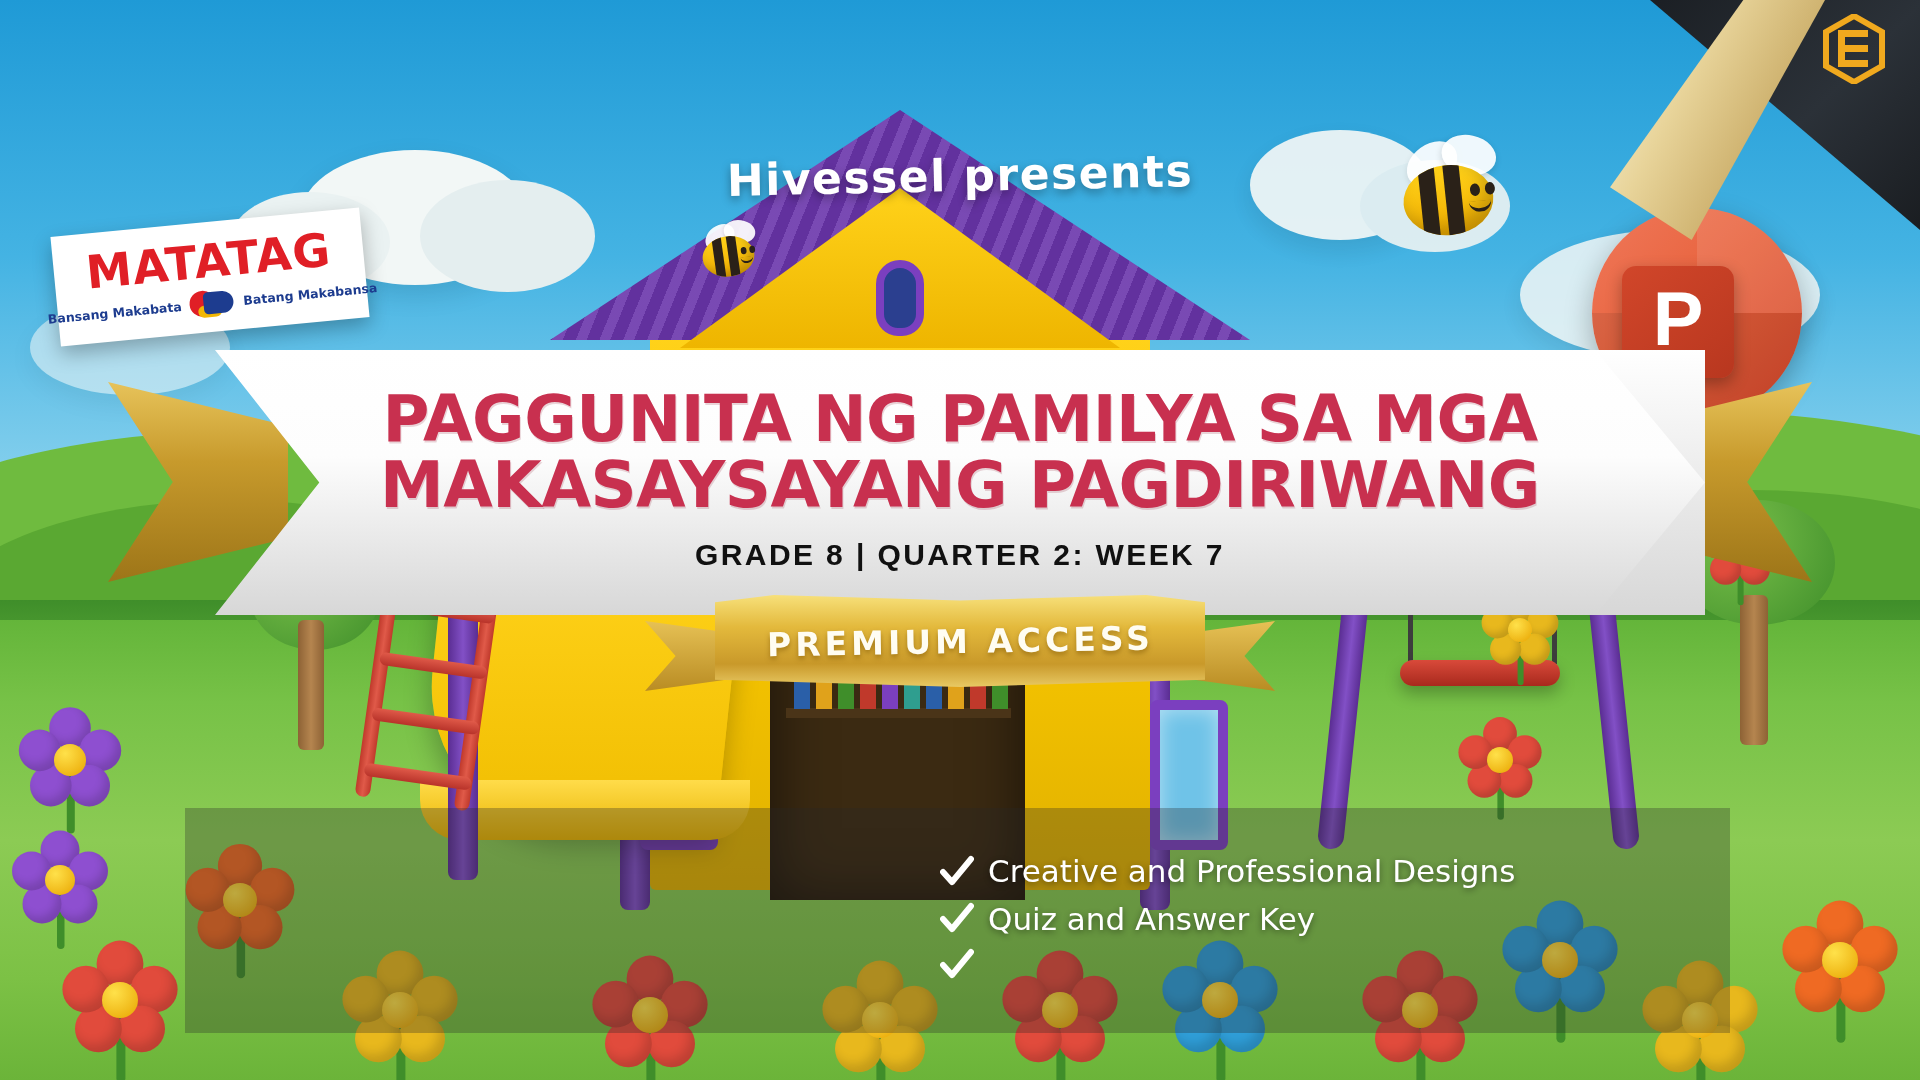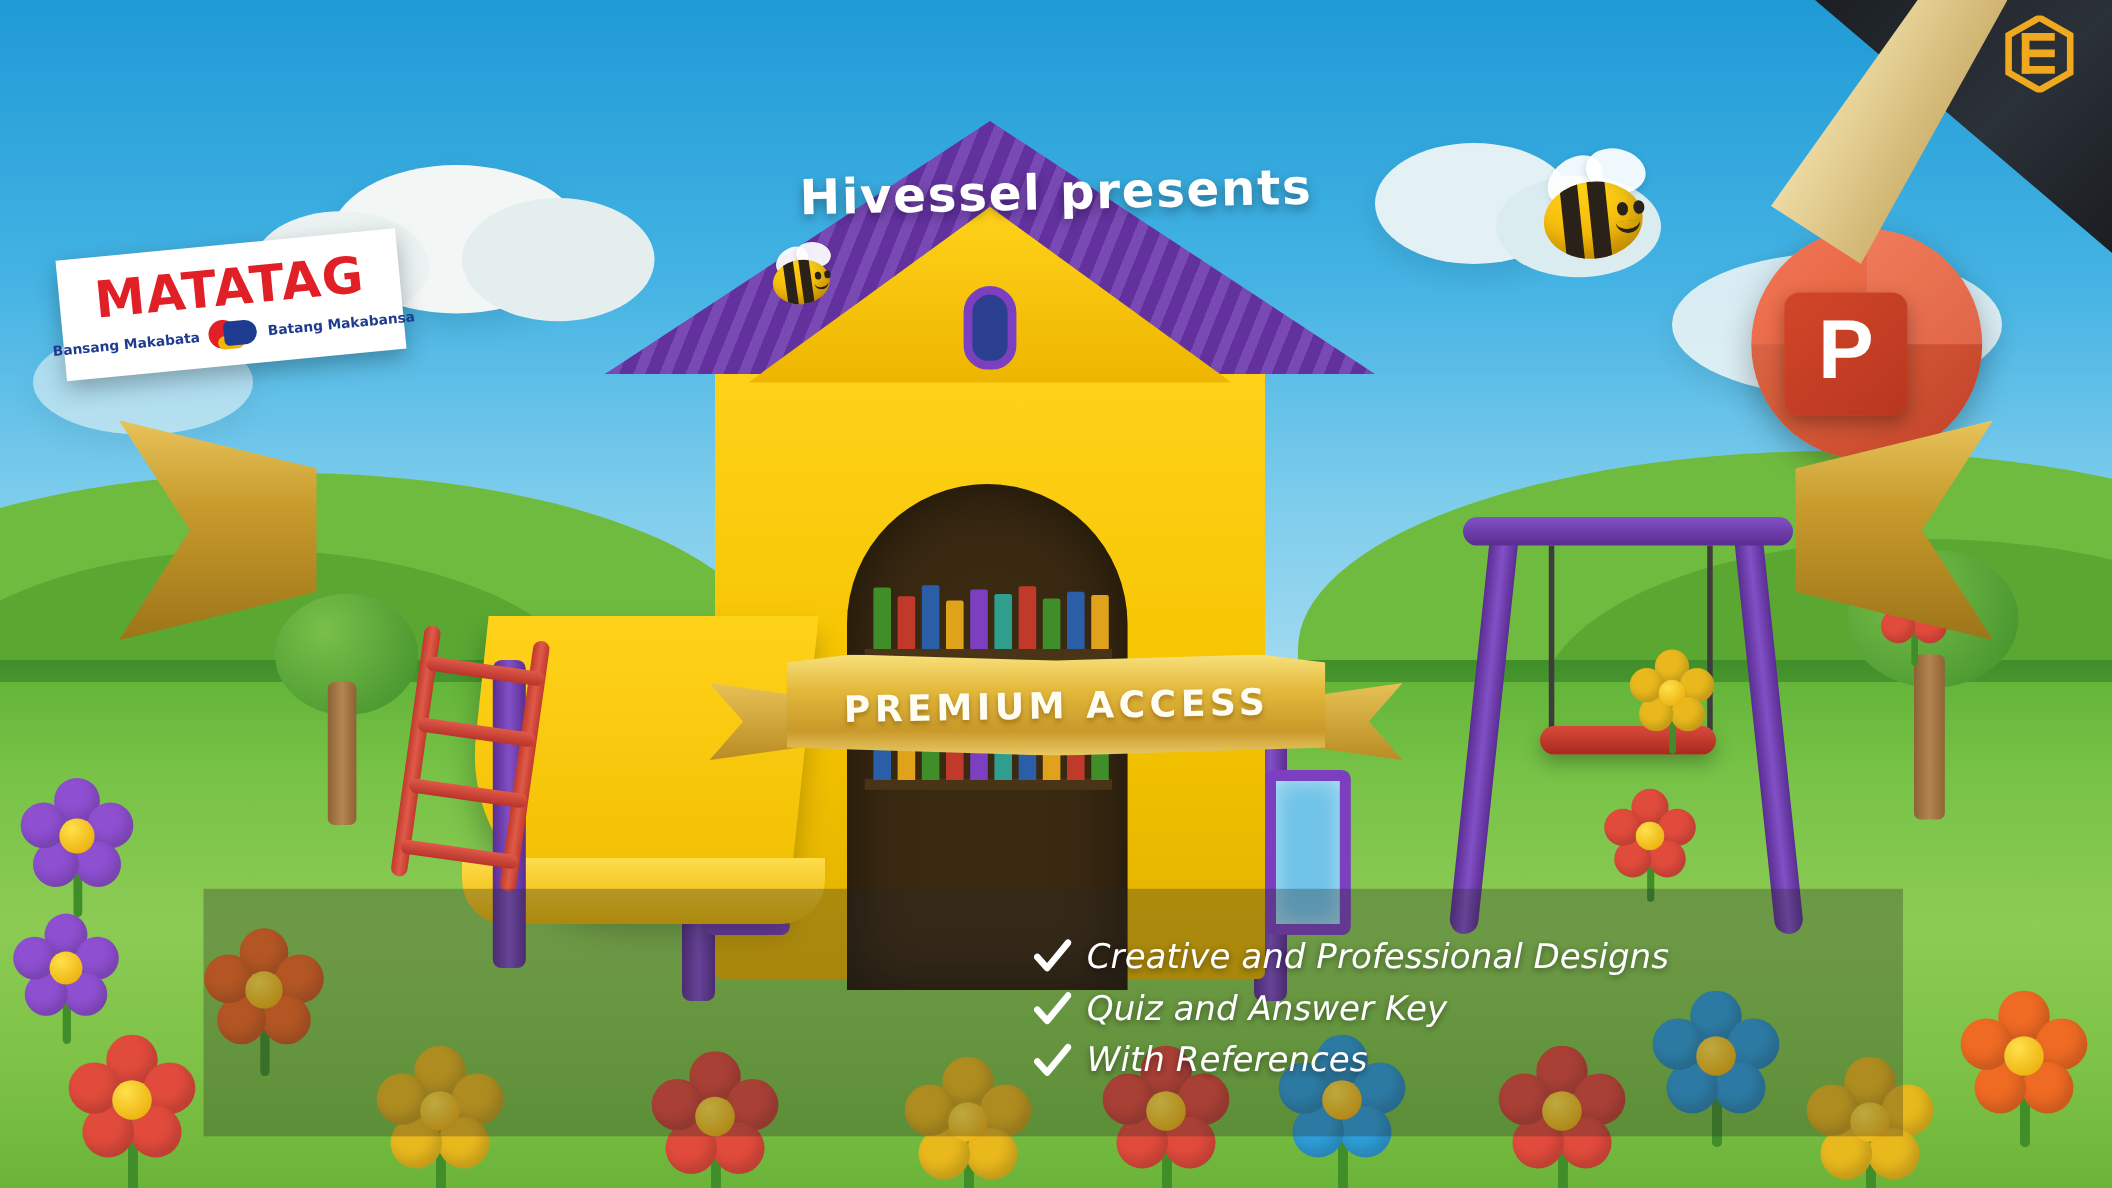--- a/index.html
+++ b/index.html
@@ -331,21 +331,21 @@
 
   
   .features {
     position:absolute; left:185px; top:808px; width:1545px; height:225px;
     background:rgba(40,40,40,.30);
     display:flex; align-items:center;
     padding:4px 0 10px 0;
   }
   .feat-col { display:flex; flex-direction:column; justify-content:center; gap:10px; }
   .feat-col.left  { width:560px; padding-left:125px; }
-  .feat-col.right { width:700px; padding-left:195px;font-style:italic; }
+  .feat-col.right { width:700px; padding-left:195px; }
   .feat {
     display:flex; align-items:center; gap:14px;
     font-family:"DejaVu Sans", sans-serif;
     color:#ffffff; font-size:31px; line-height:1.2;
     text-shadow:0 2px 6px rgba(0,0,0,.45);
     white-space:nowrap;
   }
   .check {
     flex:0 0 auto; width:34px; height:34px; position:relative;
   }
@@ -631,20 +631,29 @@
     <div class="q" style="left:105px; top:0;    width:105px; height:105px;"></div>
     <div class="q" style="left:0;     top:105px; width:210px; height:105px; background:rgba(0,0,0,.08);"></div>
     <div class="ppt-tile">
       <span>P</span>
     </div>
   </div>
 
   <div class="banner-wrap">
     <div class="banner-tail l"></div>
     <div class="banner-tail r"></div>
+    <div class="banner">
+      <div class="banner-inner">
+        <div class="title">
+          <div>PAGGUNITA NG PAMILYA SA MGA</div>
+          <div>MAKASAYSAYANG PAGDIRIWANG</div>
+        </div>
+        <div class="subtitle">GRADE 8 | QUARTER 2: WEEK 7</div>
+      </div>
+    </div>
   </div>
 
   <div class="ribbon">
     <div class="tip l"></div>
     <div class="tip r"></div>
     <div class="band">
       <span>PREMIUM ACCESS</span>
     </div>
   </div>
 
@@ -668,21 +677,20 @@
             </svg>
         </span>
         <span>Quiz and Answer Key</span>
       </div>
       <div class="feat">
         <span class="check">
           <svg width="34" height="34" viewBox="0 0 34 34">
               <path d="M3 17 L12 27 L31 4" stroke="#ffffff" stroke-width="6" fill="none" stroke-linecap="round" stroke-linejoin="round"></path>
             </svg>
         </span>
-        <span>With References</span>
       </div>
     </div>
   </div>
 
   <div class="corner-black"></div>
   <div class="corner-curl"></div>
   <span class="hex-logo">
     <svg width="64" height="70" viewBox="0 0 64 70">
       <polygon points="32,2 60,18 60,52 32,68 4,52 4,18" fill="none" stroke="#f0a91e" stroke-width="6"></polygon>
       <rect x="16" y="16" width="30" height="7" fill="#f0a91e"></rect>

